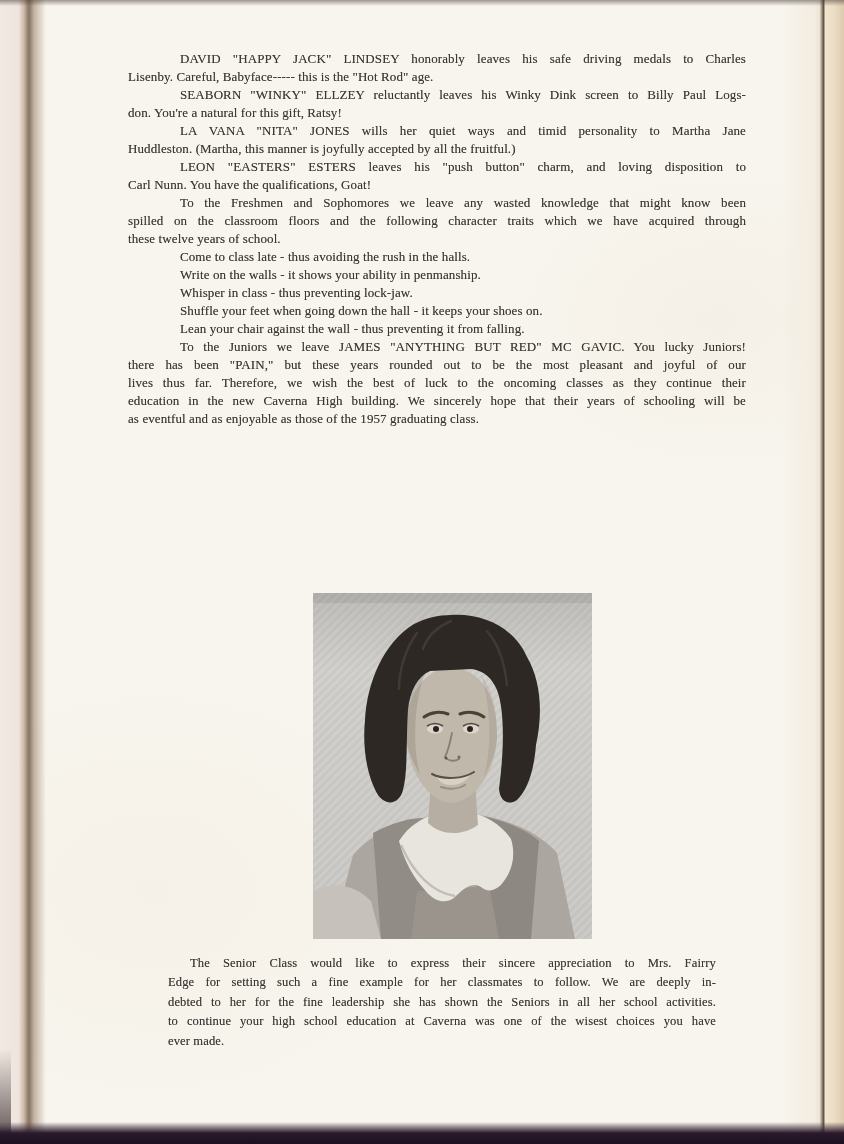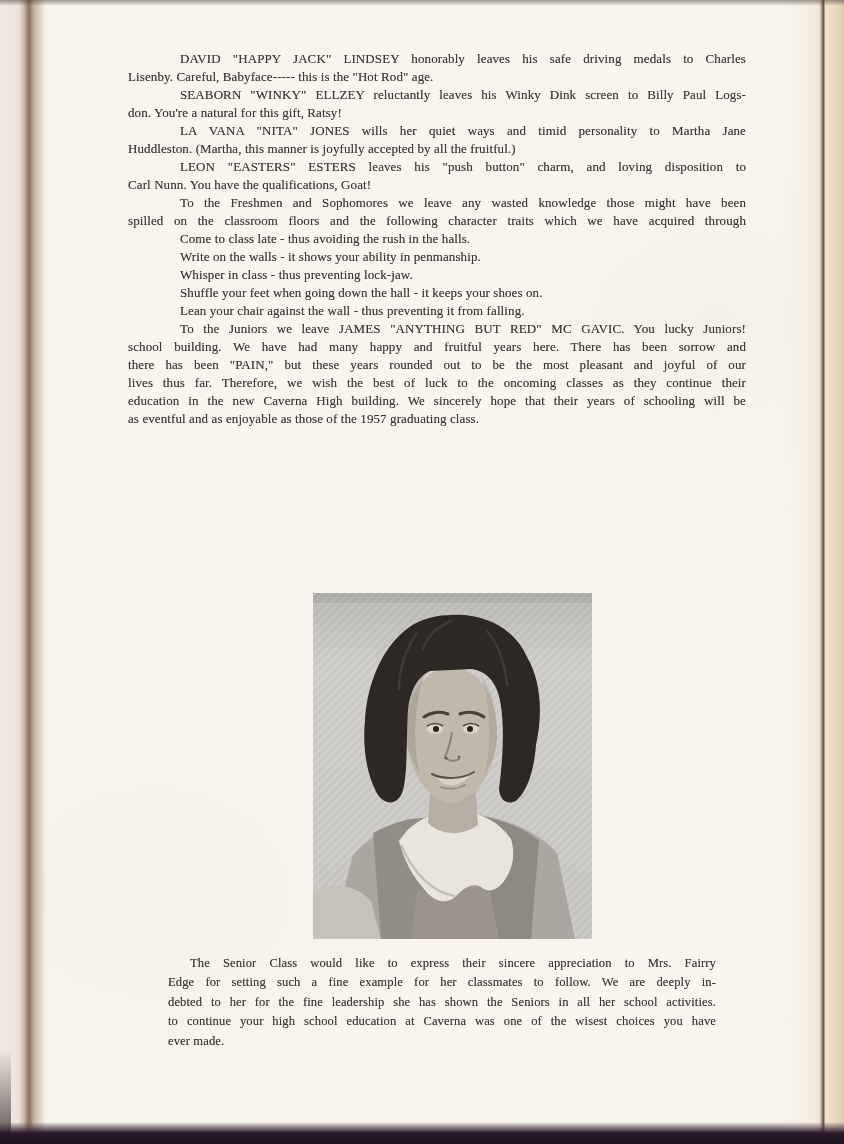--- a/index.html
+++ b/index.html
@@ -51,29 +51,29 @@
 
   <div class="txt will">
     <div class="ln ind j">DAVID "HAPPY JACK" LINDSEY honorably leaves his safe driving medals to Charles</div>
     <div class="ln">Lisenby.  Careful, Babyface----- this is the "Hot Rod" age.</div>
     <div class="ln ind j">SEABORN "WINKY" ELLZEY reluctantly leaves his Winky Dink screen to Billy Paul Logs-</div>
     <div class="ln">don.  You're a natural for this gift, Ratsy!</div>
     <div class="ln ind j">LA VANA "NITA" JONES wills her quiet ways and timid personality to Martha Jane</div>
     <div class="ln">Huddleston.  (Martha, this manner is joyfully accepted by all the fruitful.)</div>
     <div class="ln ind j">LEON "EASTERS" ESTERS leaves his "push button" charm, and loving disposition to</div>
     <div class="ln">Carl Nunn.  You have the qualifications, Goat!</div>
-    <div class="ln ind j">To the Freshmen and Sophomores we leave any wasted knowledge those might have been</div>
+    <div class="ln ind j">To the Freshmen and Sophomores we leave any wasted knowledge that might know been</div>
     <div class="ln j">spilled on the classroom floors and the following character traits which we have acquired through</div>
+    <div class="ln">these twelve years of school.</div>
     <div class="ln ind">Come to class late - thus avoiding the rush in the halls.</div>
     <div class="ln ind">Write on the walls - it shows your ability in penmanship.</div>
     <div class="ln ind">Whisper in class - thus preventing lock-jaw.</div>
     <div class="ln ind">Shuffle your feet when going down the hall - it keeps your shoes on.</div>
     <div class="ln ind">Lean your chair against the wall - thus preventing it from falling.</div>
     <div class="ln ind j">To the Juniors we leave JAMES "ANYTHING BUT RED" MC GAVIC.  You lucky Juniors!</div>
-    <div class="ln j">school building.  We have had many happy and fruitful years here.  There has been sorrow and</div>
     <div class="ln j">there has been "PAIN," but these years rounded out to be the most pleasant and joyful of our</div>
     <div class="ln j">lives thus far.  Therefore, we wish the best of luck to the oncoming classes as they continue their</div>
     <div class="ln j">education in the new Caverna High building. We sincerely hope that their years of schooling will be</div>
     <div class="ln">as eventful and as enjoyable as those of the 1957 graduating class.</div>
   </div>
 
   <div class="photo" role="img" aria-label="Black-and-white yearbook portrait of a smiling woman with short dark wavy hair, wearing a jumper with a large white collar">
     <svg viewBox="0 0 279 346" xmlns="http://www.w3.org/2000/svg">
       <defs>
         <pattern id="tex" width="6" height="6" patternUnits="userSpaceOnUse" patternTransform="rotate(45)">

